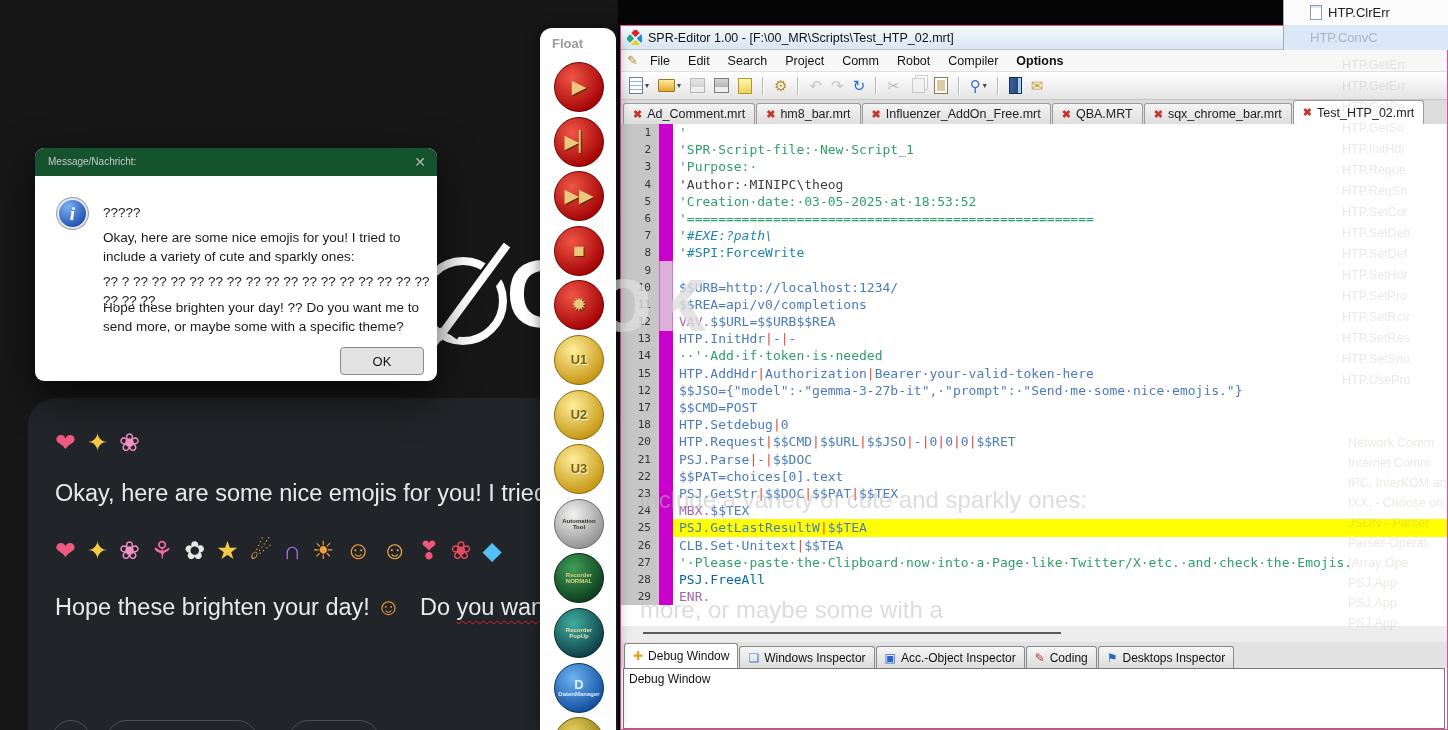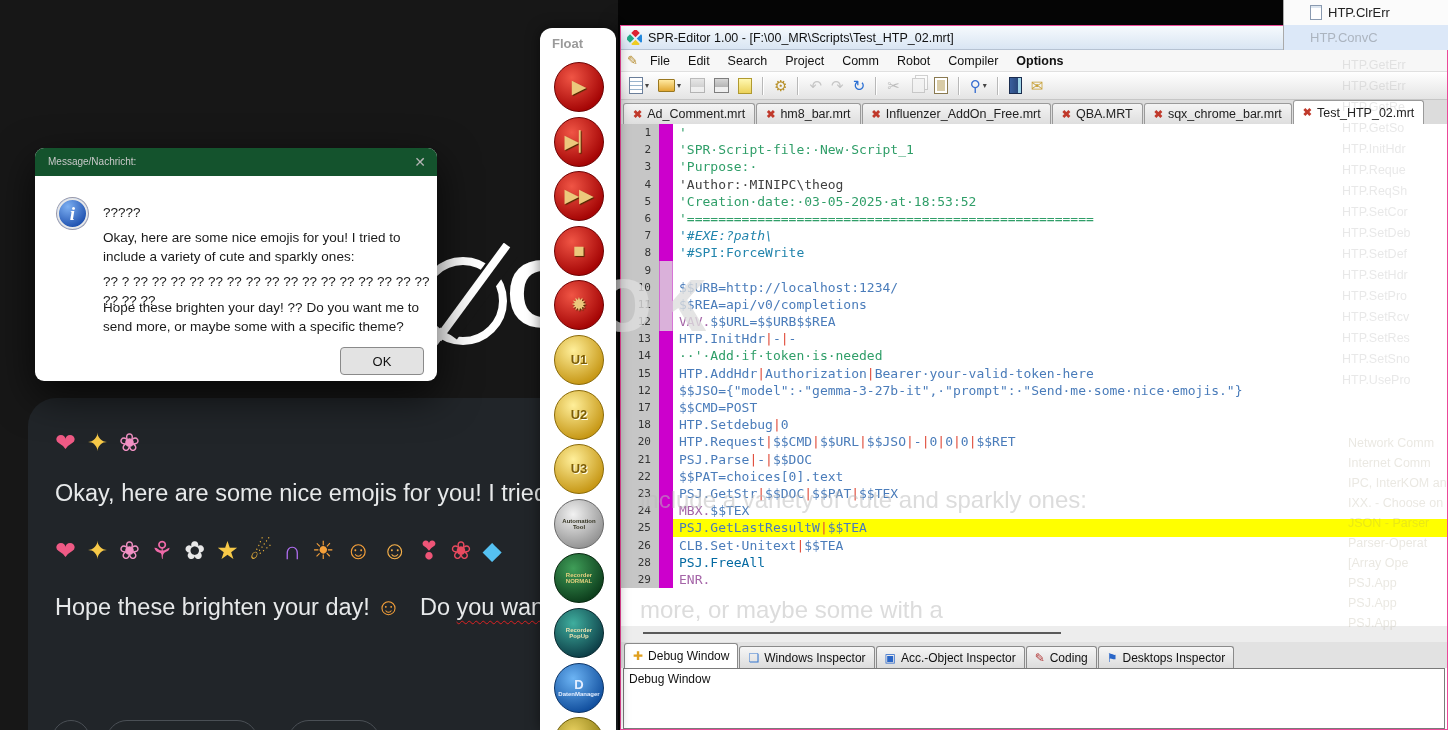--- a/index.html
+++ b/index.html
@@ -250,20 +250,21 @@
       <div class="crow"><span class="cnum">12</span><span class="cmag"></span><span class="ctext"><span style="color: rgb(74, 124, 186);">$$JSO={"model":·"gemma-3-27b-it",·"prompt":·"Send·me·some·nice·emojis."}</span></span></div>
       <div class="crow"><span class="cnum">17</span><span class="cmag"></span><span class="ctext"><span style="color: rgb(74, 124, 186);">$$CMD=POST</span></span></div>
       <div class="crow"><span class="cnum">18</span><span class="cmag"></span><span class="ctext"><span style="color: rgb(74, 124, 186);">HTP.Setdebug</span><span style="color: rgb(224, 74, 56);">|</span><span style="color: rgb(74, 124, 186);">0</span></span></div>
       <div class="crow"><span class="cnum">20</span><span class="cmag"></span><span class="ctext"><span style="color: rgb(74, 124, 186);">HTP.Request</span><span style="color: rgb(224, 74, 56);">|</span><span style="color: rgb(74, 124, 186);">$$CMD</span><span style="color: rgb(224, 74, 56);">|</span><span style="color: rgb(74, 124, 186);">$$URL</span><span style="color: rgb(224, 74, 56);">|</span><span style="color: rgb(74, 124, 186);">$$JSO</span><span style="color: rgb(224, 74, 56);">|</span><span style="color: rgb(74, 124, 186);">-</span><span style="color: rgb(224, 74, 56);">|</span><span style="color: rgb(74, 124, 186);">0</span><span style="color: rgb(224, 74, 56);">|</span><span style="color: rgb(74, 124, 186);">0</span><span style="color: rgb(224, 74, 56);">|</span><span style="color: rgb(74, 124, 186);">0</span><span style="color: rgb(224, 74, 56);">|</span><span style="color: rgb(74, 124, 186);">$$RET</span></span></div>
       <div class="crow"><span class="cnum">21</span><span class="cmag"></span><span class="ctext"><span style="color: rgb(74, 124, 186);">PSJ.Parse</span><span style="color: rgb(224, 74, 56);">|</span><span style="color: rgb(74, 124, 186);">-</span><span style="color: rgb(224, 74, 56);">|</span><span style="color: rgb(74, 124, 186);">$$DOC</span></span></div>
       <div class="crow"><span class="cnum">22</span><span class="cmag"></span><span class="ctext"><span style="color: rgb(74, 124, 186);">$$PAT=choices[0].text</span></span></div>
       <div class="crow"><span class="cnum">23</span><span class="cmag"></span><span class="ctext"><span style="color: rgb(74, 124, 186);">PSJ.GetStr</span><span style="color: rgb(224, 74, 56);">|</span><span style="color: rgb(74, 124, 186);">$$DOC</span><span style="color: rgb(224, 74, 56);">|</span><span style="color: rgb(74, 124, 186);">$$PAT</span><span style="color: rgb(224, 74, 56);">|</span><span style="color: rgb(74, 124, 186);">$$TEX</span></span></div>
       <div class="crow"><span class="cnum">24</span><span class="cmag"></span><span class="ctext"><span style="color: rgb(165, 101, 168);">MBX.</span><span style="color: rgb(74, 124, 186);">$$TEX</span></span></div>
       <div class="crow hl"><span class="cnum">25</span><span class="cmag"></span><span class="ctext"><span style="color: rgb(74, 124, 186);">PSJ.GetLastResultW</span><span style="color: rgb(224, 74, 56);">|</span><span style="color: rgb(74, 124, 186);">$$TEA</span></span></div>
       <div class="crow"><span class="cnum">26</span><span class="cmag"></span><span class="ctext"><span style="color: rgb(74, 124, 186);">CLB.Set·Unitext</span><span style="color: rgb(224, 74, 56);">|</span><span style="color: rgb(74, 124, 186);">$$TEA</span></span></div>
+      <div class="crow"><span class="cnum">27</span><span class="cmag"></span><span class="ctext"><span style="color: rgb(47, 158, 104);">'·Please·paste·the·Clipboard·now·into·a·Page·like·Twitter/X·etc.·and·check·the·Emojis.</span></span></div>
       <div class="crow"><span class="cnum">28</span><span class="cmag"></span><span class="ctext"><span style="color: #0369a1;">PSJ.FreeAll</span></span></div>
       <div class="crow"><span class="cnum">29</span><span class="cmag"></span><span class="ctext"><span style="color: rgb(165, 101, 168);">ENR.</span></span></div>
     </div>
   <div class="abs" id="e-split"></div>
   <div class="abs" id="e-split-handle"></div>
   <div class="abs" id="e-btabs">
       <div class="btab active">
         <span class="bicon" style="color: rgb(224, 160, 32);">✚</span>
         <span>Debug Window</span>
       </div>

